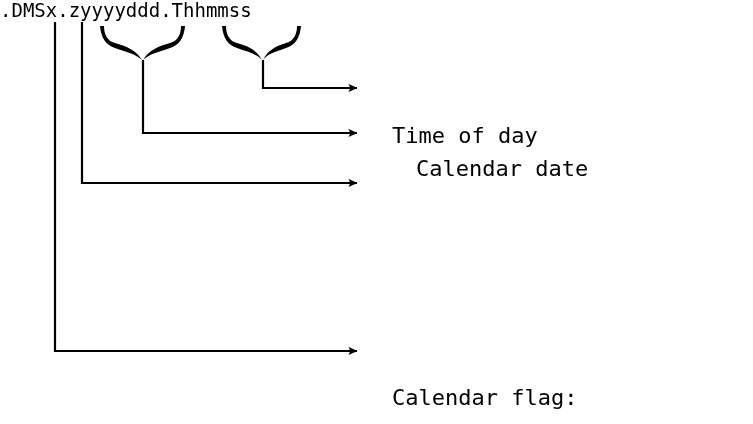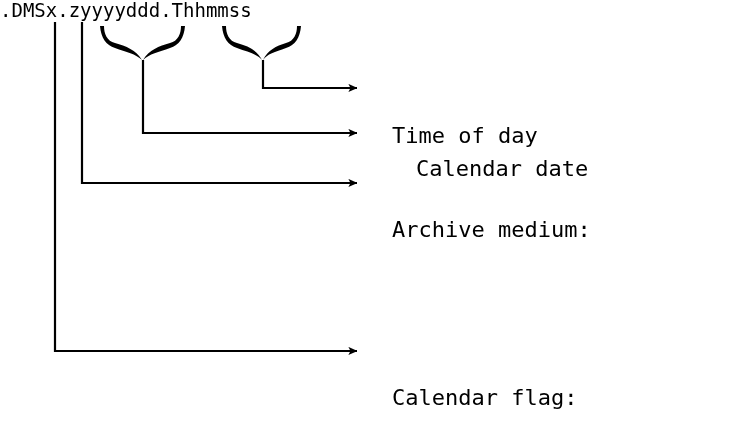--- a/index.html
+++ b/index.html
@@ -105,21 +105,20 @@
 
   <div class="label-block" id="label-time">
     <div class="label-head">Time of day</div>
   </div>
 
   <div class="label-block" id="label-date">
     <div class="label-head">Calendar date</div>
   </div>
 
   <div class="label-block" id="label-medium">
-    <div class="label-head">Archive medium:</div>
     
     
   </div>
 
   <div class="label-block" id="label-catalog">
     <div class="label-head">Calendar flag:</div>
     
     
   </div>
 

